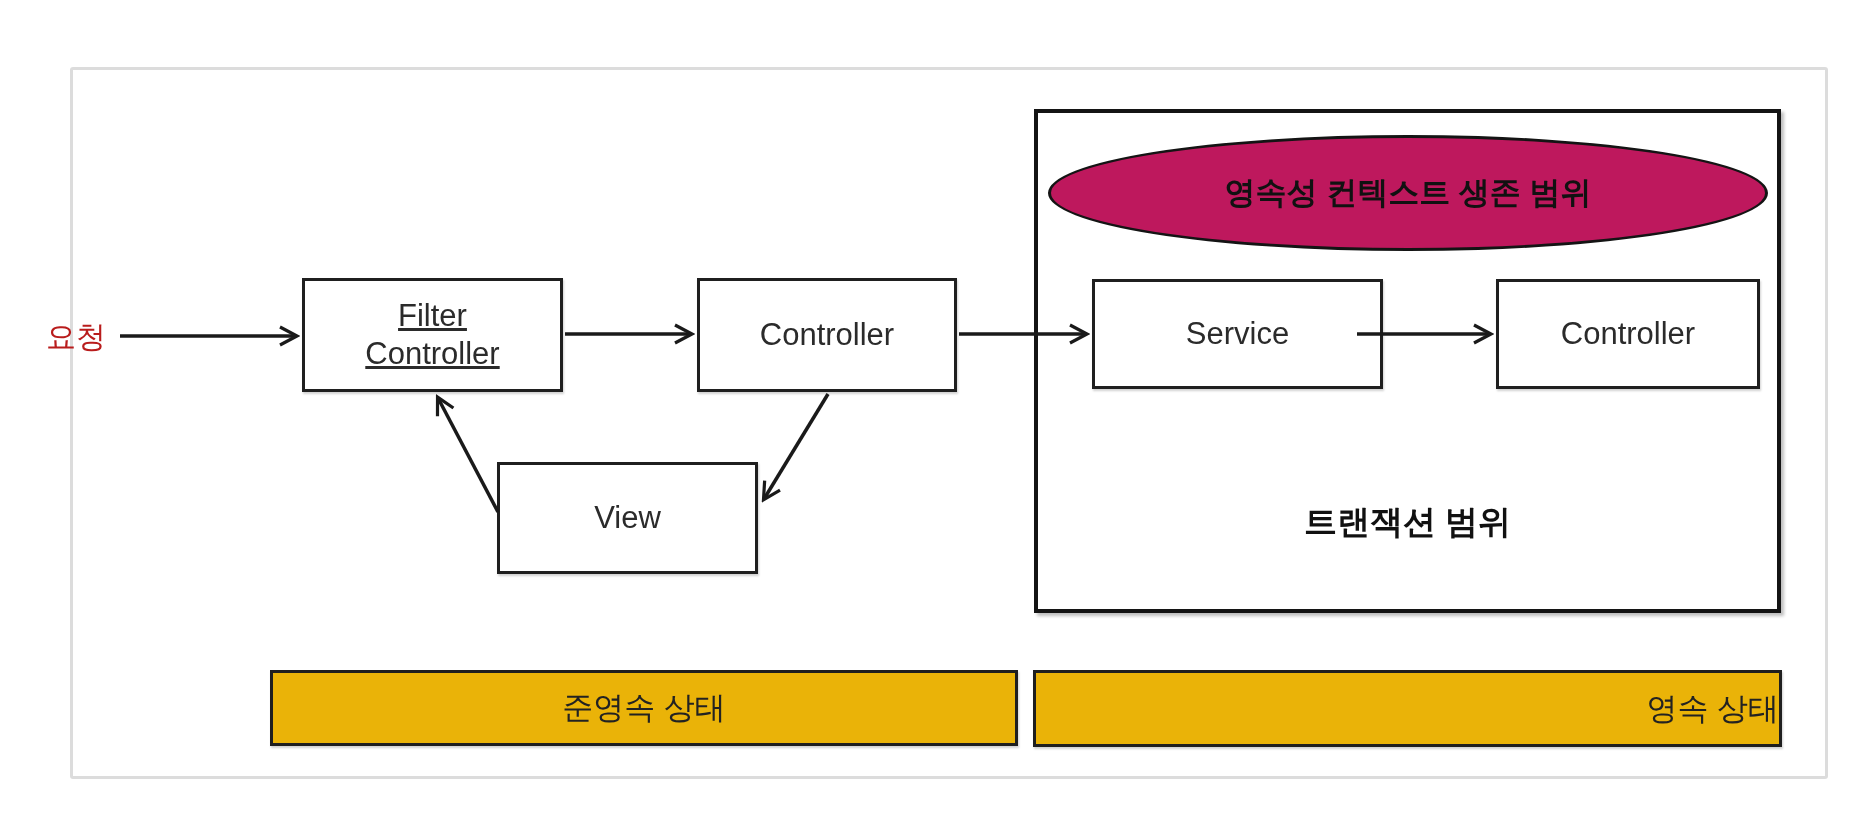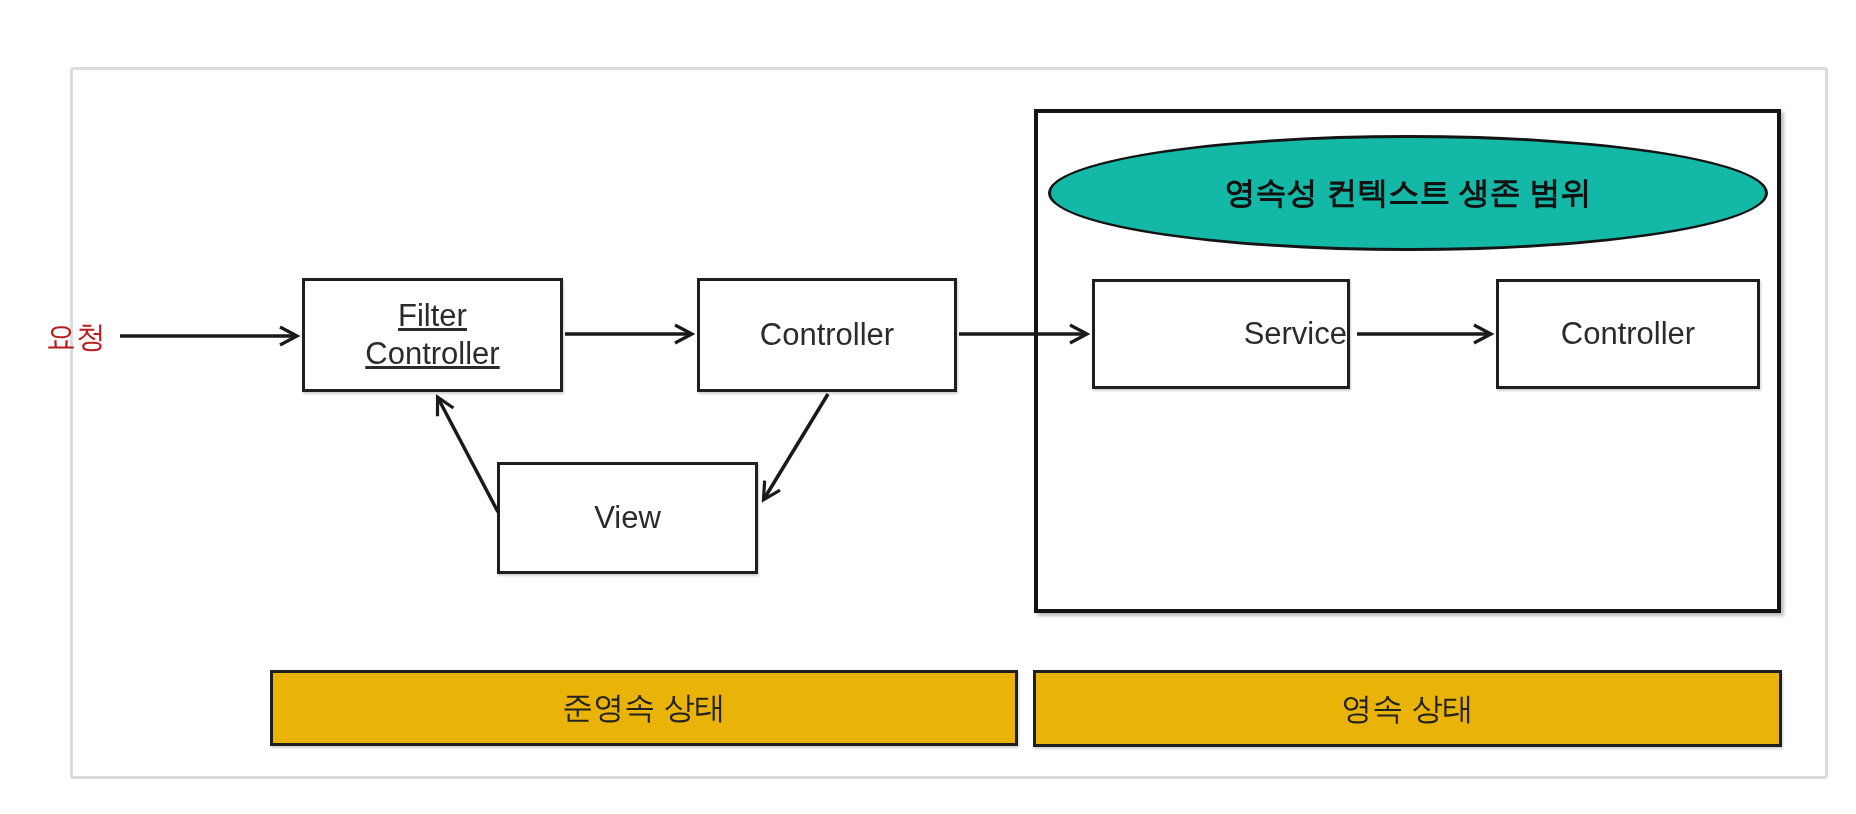--- a/index.html
+++ b/index.html
@@ -37,21 +37,21 @@
     flex-direction: column;
     font-size: 31px;
     color: #2b2b2b;
     line-height: 38px;
     text-align: center;
     box-shadow: 1px 2px 2px rgba(0,0,0,0.18);
   }
   .box-filter     { left: 302px;  top: 278px; width: 261px; height: 114px; text-decoration: underline; }
   .box-controller { left: 697px;  top: 278px; width: 260px; height: 114px; }
   .box-view       { left: 497px;  top: 462px; width: 261px; height: 112px; }
-  .box-service    { left: 1092px; top: 279px; width: 258px; height: 110px; align-items: flex-end; }
+  .box-service    { left: 1092px; top: 279px; width: 291px; height: 110px; }
   .box-repository { left: 1496px; top: 279px; width: 264px; height: 110px; }
 
   .request-label {
     position: absolute;
     left: 40px;
     top: 317px;
     width: 72px;
     text-align: center;
     font-size: 30px;
     color: #b91c1c;
@@ -70,21 +70,21 @@
   }
   .pc-ellipse {
     position: absolute;
     left: 1048px;
     top: 135px;
     width: 720px;
     height: 116px;
     border: 3px solid #141414;
     border-radius: 50%;
     box-sizing: border-box;
-    background: #14b8a6;
+    background: #be185d;
     display: flex;
     align-items: center;
     justify-content: center;
     font-size: 31px;
     font-weight: bold;
     color: #111111;
   }
   .tx-label {
     position: absolute;
     left: 1034px;
@@ -102,21 +102,21 @@
     border: 3px solid #1f1f1f;
     box-sizing: border-box;
     display: flex;
     align-items: center;
     justify-content: center;
     font-size: 31px;
     color: #222222;
     box-shadow: 1px 2px 2px rgba(0,0,0,0.18);
   }
   .state-detached   { left: 270px;  top: 670px; width: 748px; height: 76px; }
-  .state-persistent { left: 1033px; top: 670px; width: 749px; height: 77px; }
+  .state-persistent { left: 1033px; top: 670px; width: 749px; height: 77px; justify-content: flex-end; }
 
   .arrow-layer {
     position: absolute;
     left: 0;
     top: 0;
     width: 1856px;
     height: 814px;
     pointer-events: none;
   }
 </style>
@@ -126,20 +126,21 @@
 <div class="canvas">
 
   <div class="outer-frame"></div>
 
   <div class="tx-box"></div>
 
   <div class="pc-ellipse">
     <span>영속성 컨텍스트 생존 범위</span>
   </div>
 
+  <div class="tx-label">트랜잭션 범위</div>
 
   <div class="request-label">요청</div>
 
   <div class="node-box box-filter">
     <span>Filter</span>
     <span>Controller</span>
   </div>
 
   <div class="node-box box-view">
     <span>View</span>

